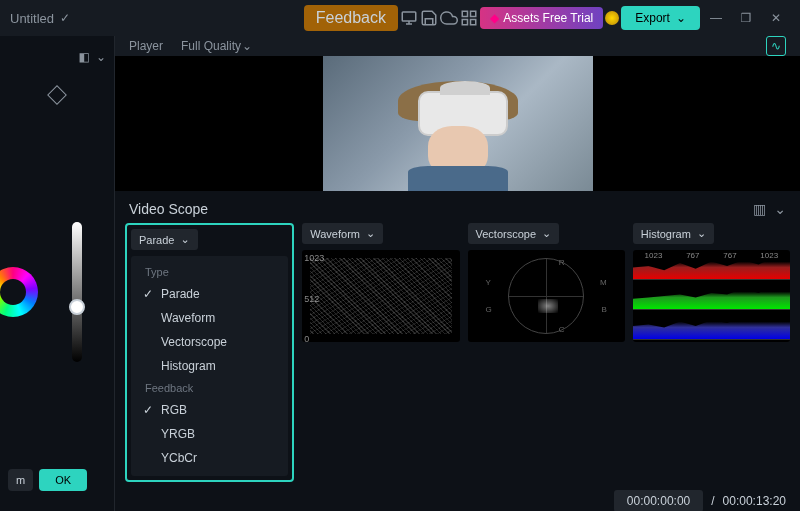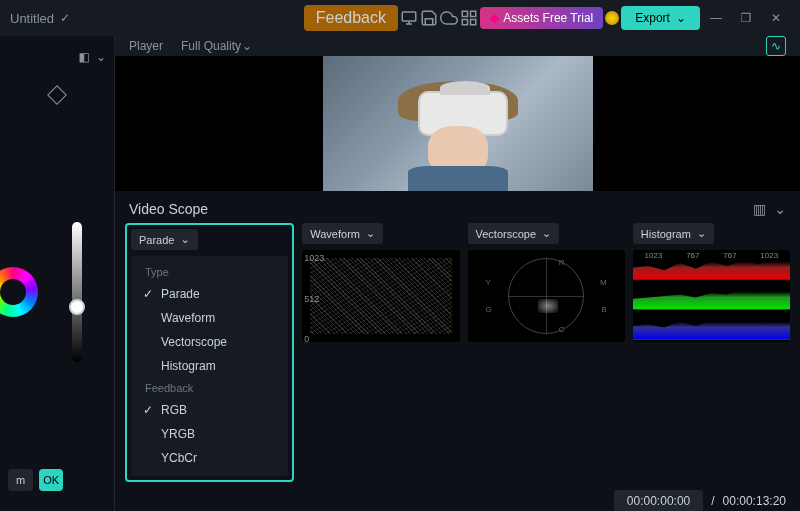--- a/index.html
+++ b/index.html
@@ -25,21 +25,21 @@
 
 
 .view-toggle { display: flex; justify-content: flex-end; align-items: center; gap: 6px; padding: 4px 0 12px; color: #8b949e; }
 .diamond-shape { width: 14px; height: 14px; border: 1.5px solid #8b949e; transform: rotate(45deg); margin: 12px auto; }
 .color-wheel { width: 50px; height: 50px; border-radius: 50%; background: conic-gradient(#ff0080, #ff00ff, #8000ff, #0080ff, #00ffff, #00ff80, #80ff00, #ffff00, #ff8000, #ff0080); margin: 20px 0 20px -20px; position: relative; }
 .color-wheel::after { content: ""; position: absolute; inset: 12px; background: #0d1117; border-radius: 50%; }
 .slider-track { width: 10px; height: 140px; background: linear-gradient(#fff, #000); border-radius: 5px; margin: 10px auto; position: relative; }
 .slider-knob { width: 16px; height: 16px; background: #fff; border-radius: 50%; border: 2px solid #c9d1d9; position: absolute; left: -3px; top: 55%; }
 .left-bottom { display: flex; gap: 6px; margin-top: auto; padding-bottom: 10px; }
 .m-btn { background: #21262d; color: #c9d1d9; padding: 5px 8px; border-radius: 4px; border: none; font-size: 11px; }
-.ok-btn { background: #2dd4bf; color: #000; padding: 5px 4px; border-radius: 4px; border: none; font-size: 11px; font-weight: 500; }
+.ok-btn { background: #2dd4bf; color: #000; padding: 5px 16px; border-radius: 4px; border: none; font-size: 11px; font-weight: 500; }
 
 
 .player-row { height: 32px; background: #161b22; display: flex; align-items: center; padding: 0 14px; gap: 18px; color: #8b949e; }
 .player-row .pill { display: flex; align-items: center; gap: 1px; }
 .wave-icon { margin-left: auto; border: 1px solid #2dd4bf; border-radius: 3px; padding: 2px 4px; color: #2dd4bf; }
 
 
 .preview { height: 135px; background: #000; display: flex; justify-content: center; }
 .preview-img { width: 270px; height: 135px; background: linear-gradient(135deg, #5a6b7a 0%, #8a9aaa 40%, #aab8c5 60%, #7a8a95 100%); position: relative; overflow: hidden; }
 .headset { position: absolute; top: 35px; left: 95px; width: 90px; height: 45px; background: #e8e8e8; border-radius: 10px; border: 2px solid #ccc; }

